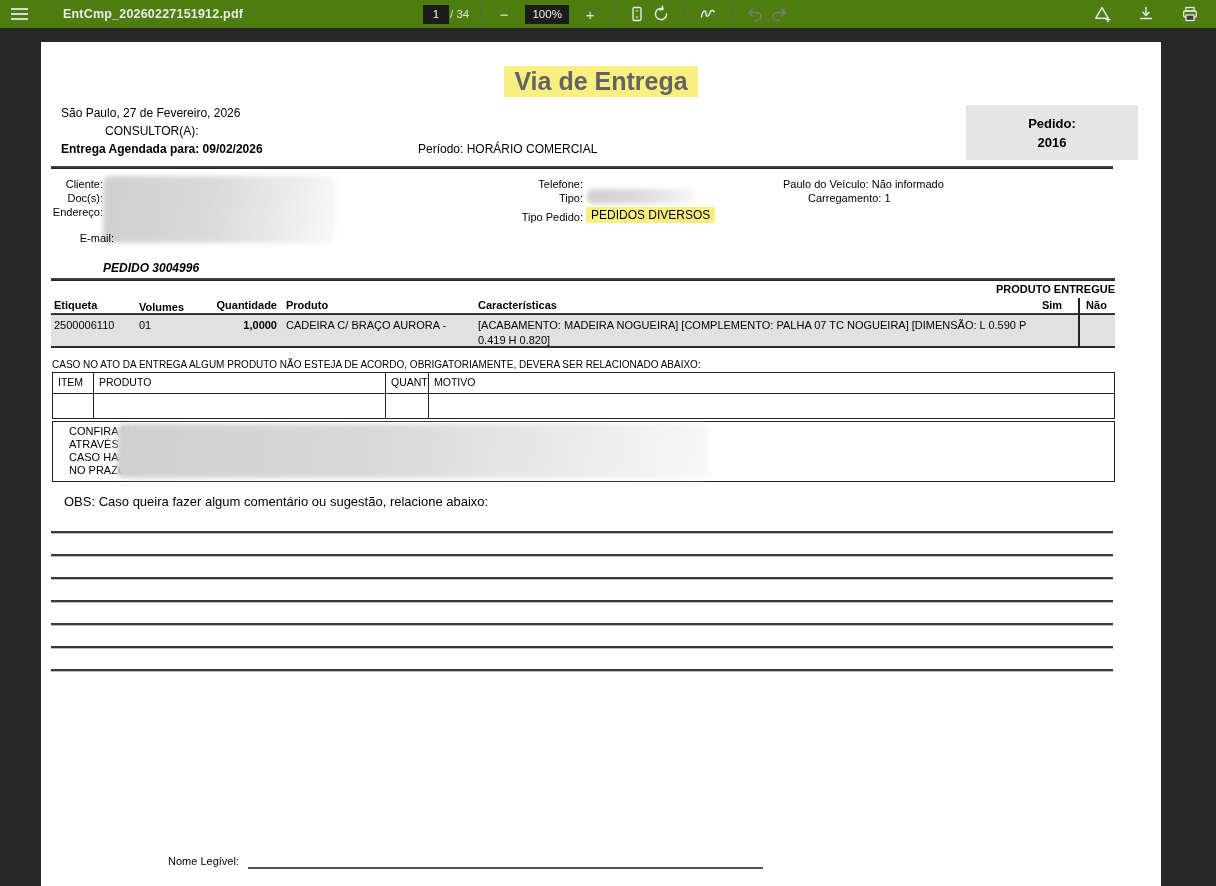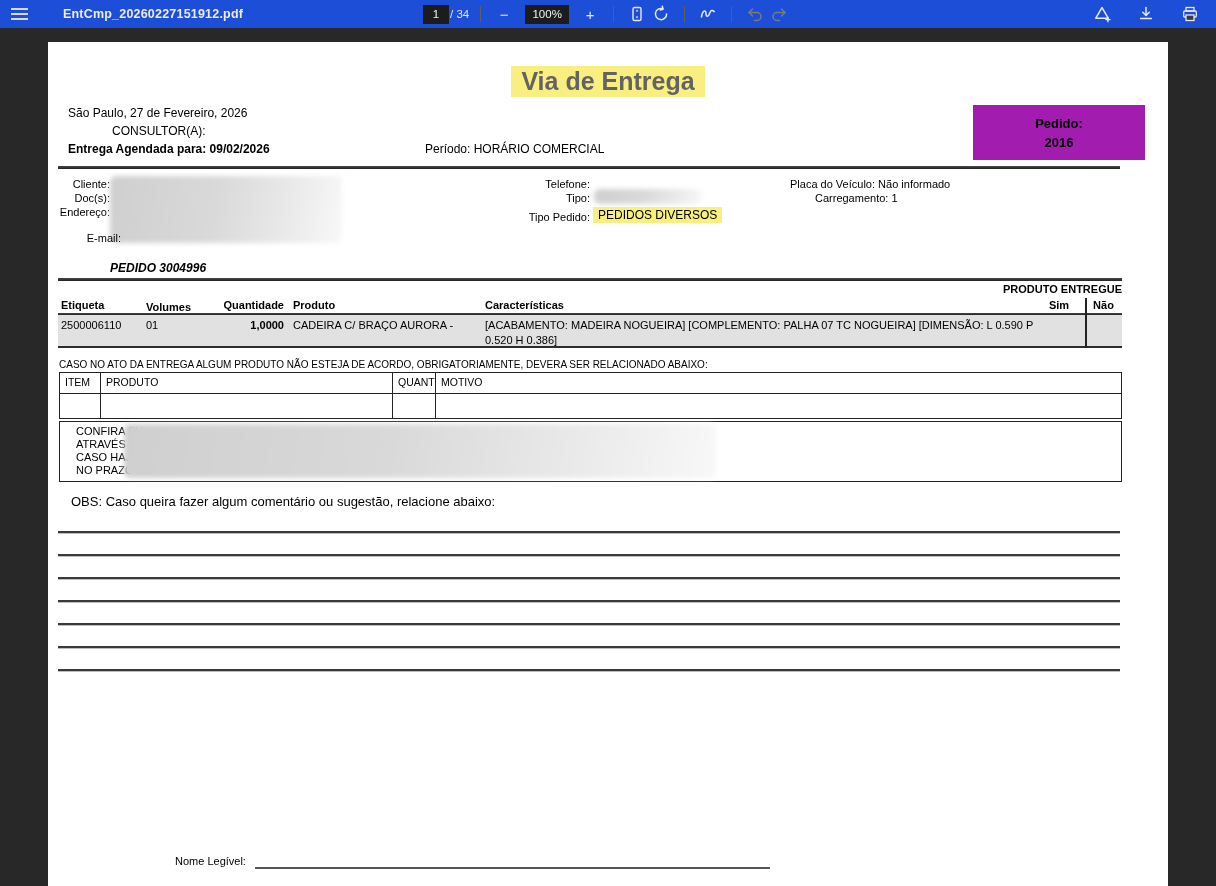--- a/index.html
+++ b/index.html
@@ -1,20 +1,20 @@
 <!DOCTYPE html>
 <html><head>
 <meta charset="utf-8">
 <style>
   * { margin:0; padding:0; box-sizing:border-box; }
   html,body { width:1216px; height:886px; overflow:hidden; background:#282828;
               font-family:"Liberation Sans","DejaVu Sans",sans-serif; }
 
   
-  .toolbar { position:relative; width:1216px; height:28px; background:#1d4ed8;
+  .toolbar { position:relative; width:1216px; height:28px; background:#4d7c0f;
              display:flex; align-items:center; color:#ececec; }
   .tb-left { display:flex; align-items:center; gap:14px; padding-left:11px; }
   .hamburger { width:26px; height:22px; display:flex; flex-direction:column; justify-content:center;
                gap:3px; cursor:pointer; }
   .hamburger span { display:block; width:17px; height:2px; background:#d8d8d8; }
   .filename { font-size:12.5px; font-weight:bold; letter-spacing:.2px; margin-left:12px; }
   .tb-center { position:absolute; left:423px; top:0; height:28px; display:flex; align-items:center; }
   .tb-right  { position:absolute; right:14px; top:0; height:28px; display:flex; align-items:center; gap:20px; }
   .numbox { background:#1c1c1c; color:#f2f2f2; font-size:11.5px; height:19px; min-width:26px;
             display:flex; align-items:center; justify-content:center; padding:0 3px; }
@@ -22,36 +22,36 @@
   .tb-div { width:1px; height:16px; background:#5e5e5e; margin:0 11px; }
   .tb-btn { background:none; border:none; color:#e8e8e8; width:24px; height:24px;
             display:flex; align-items:center; justify-content:center; cursor:pointer; }
   .tb-btn svg { display:block; }
   .glyph { font-size:15px; line-height:1; color:#e8e8e8; }
   .zoombox { margin:0 9px; min-width:44px; }
   .dim svg path, .dim svg polyline { stroke:#7b7b7b !important; }
 
   
   .viewer { position:relative; width:1216px; height:858px; background:#282828; }
-  .page { position:absolute; left:48px; width:1120px; background:#ffffff; color:#000; }
+  .page { position:absolute; left:41px; width:1120px; background:#ffffff; color:#000; }
   .page1 { top:14px; height:796px; }
   .page2 { top:810px; height:70px; }
 
   .abs { position:absolute; }
   .t11 { font-size:11px; } .t12 { font-size:12px; } .t10 { font-size:10px; }
   .b { font-weight:bold; }
   .right { text-align:right; }
   .center { text-align:center; }
 
   .doc-title-wrap { top:24px; left:0; width:100%; text-align:center; }
   .doc-title { display:inline-block; background:#f8ef80; color:#636363; font-weight:bold;
                font-size:25px; padding:1px 10px; }
   .hl { background:#f8ef80; padding:1px 5px; }
 
-  .orderbox { left:925px; top:63px; width:172px; height:55px; background:#a21caf;
+  .orderbox { left:925px; top:63px; width:172px; height:55px; background:#e5e5e5;
               text-align:center; font-weight:bold; font-size:13px; padding-top:9px; line-height:19px; }
 
   .rule { height:2.5px; background:linear-gradient(#4a4a4a,#222); }
 
   .smudge { background:linear-gradient(100deg,#cfcfcf 0%,#d9d9d9 45%,#e9e9e9 75%,#f8f8f8 100%);
             filter:blur(2.5px); border-radius:6px; }
 
   .grayrow { left:10px; top:273px; width:1064px; height:33px; background:#e1e1e1;
              border-bottom:2.5px solid #2d2d2d; }
   .vsep { left:1037px; top:256px; width:2px; height:50px; background:#222; }
@@ -180,21 +180,21 @@
     <div class="abs t11 right" style="left:0; top:190px; width:73px;">E-mail:</div>
 
     <div class="abs t11 right" style="left:440px; top:136px; width:102px;">Telefone:</div>
     <div class="abs t11 right" style="left:440px; top:150px; width:102px;">Tipo:</div>
     <div class="abs smudge" style="left:546px; top:147px; width:108px; height:15px;"></div>
     <div class="abs t11 right" style="left:440px; top:169px; width:102px;">Tipo Pedido:</div>
     <div class="abs t12" style="left:545px; top:166px;">
       <span class="hl">PEDIDOS DIVERSOS</span></div>
 
     <div class="abs t11" style="left:742px; top:136px;">
-      <span>Placa do Veículo:</span>
+      <span>Paulo do Veículo:</span>
       <span>Não informado</span></div>
     <div class="abs t11" style="left:767px; top:150px;">
       <span>Carregamento:</span>
       <span>1</span></div>
 
     <div class="abs t12 b" style="left:62px; top:219px; font-style:italic;">PEDIDO 3004996</div>
 
     <div class="abs rule" style="left:10px; top:236px; width:1064px;"></div>
 
     <div class="abs t11 b right" style="left:874px; top:241px; width:200px;">PRODUTO ENTREGUE</div>
@@ -208,21 +208,21 @@
     <div class="abs t11 b center" style="left:1037px; top:257px; width:37px;">Não</div>
 
     <div class="abs rule" style="left:10px; top:271px; width:1064px; height:2px;"></div>
 
     <div class="abs grayrow">
       <div class="abs t11" style="left:3px;  top:4px;">2500006110</div>
       <div class="abs t11" style="left:88px; top:4px;">01</div>
       <div class="abs t11 right" style="left:146px; top:4px; width:80px;font-weight:bold;">1,0000</div>
       <div class="abs t11" style="left:235px; top:4px;">CADEIRA C/ BRAÇO AURORA -</div>
       <div class="abs t11" style="left:427px; top:4px;">[ACABAMENTO: MADEIRA NOGUEIRA] [COMPLEMENTO: PALHA 07 TC NOGUEIRA] [DIMENSÃO: L 0.590 P</div>
-      <div class="abs t11" style="left:427px; top:19px;">0.520 H 0.386]</div>
+      <div class="abs t11" style="left:427px; top:19px;">0.419 H 0.820]</div>
     </div>
     <div class="abs vsep"></div>
 
     <div class="abs t10" style="left:11px; top:317px;">CASO NO ATO DA ENTREGA ALGUM PRODUTO NÃO ESTEJA DE ACORDO, OBRIGATORIAMENTE, DEVERA SER RELACIONADO ABAIXO:</div>
 
     <div class="abs issue-table">
       <div class="cell">ITEM</div>
       <div class="cell">PRODUTO</div>
       <div class="cell">QUANT</div>
       <div class="cell">MOTIVO</div>

